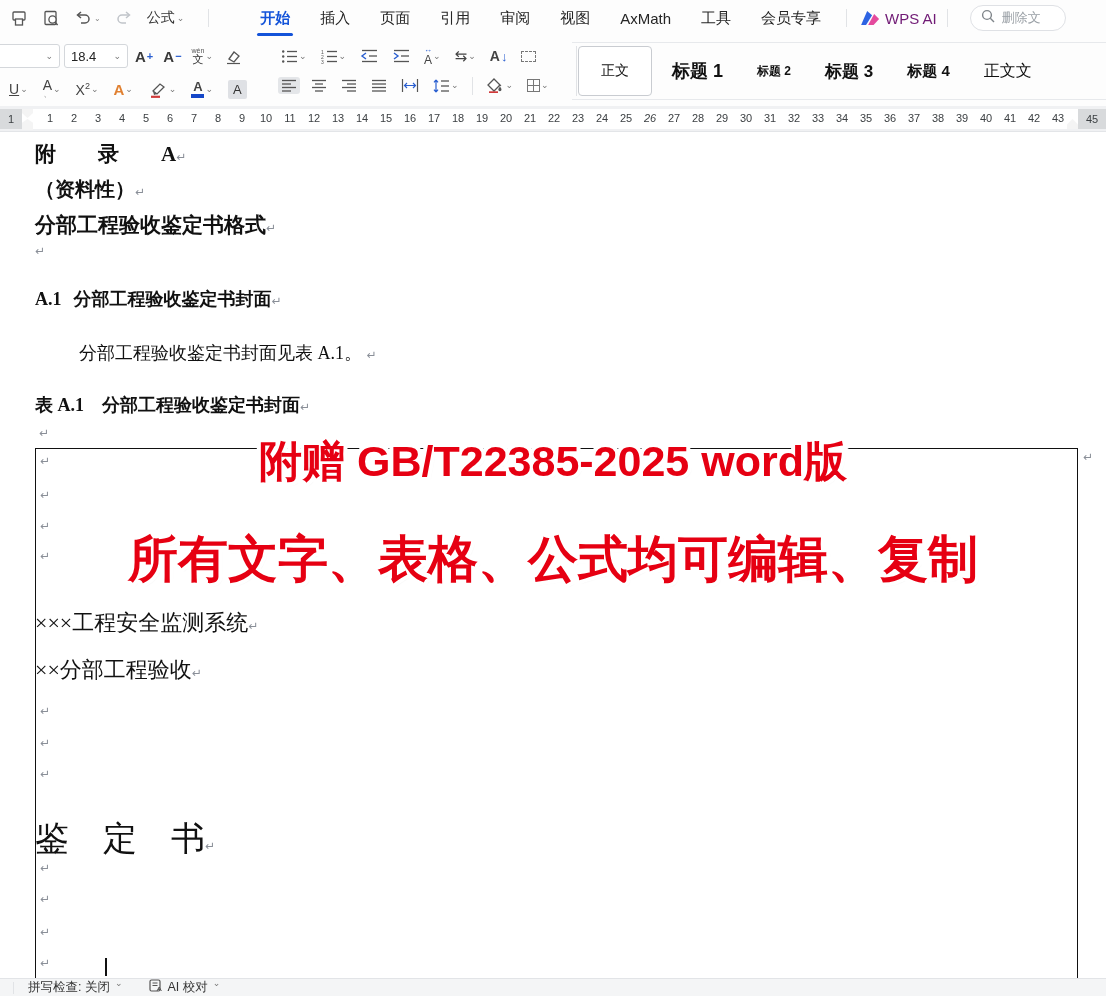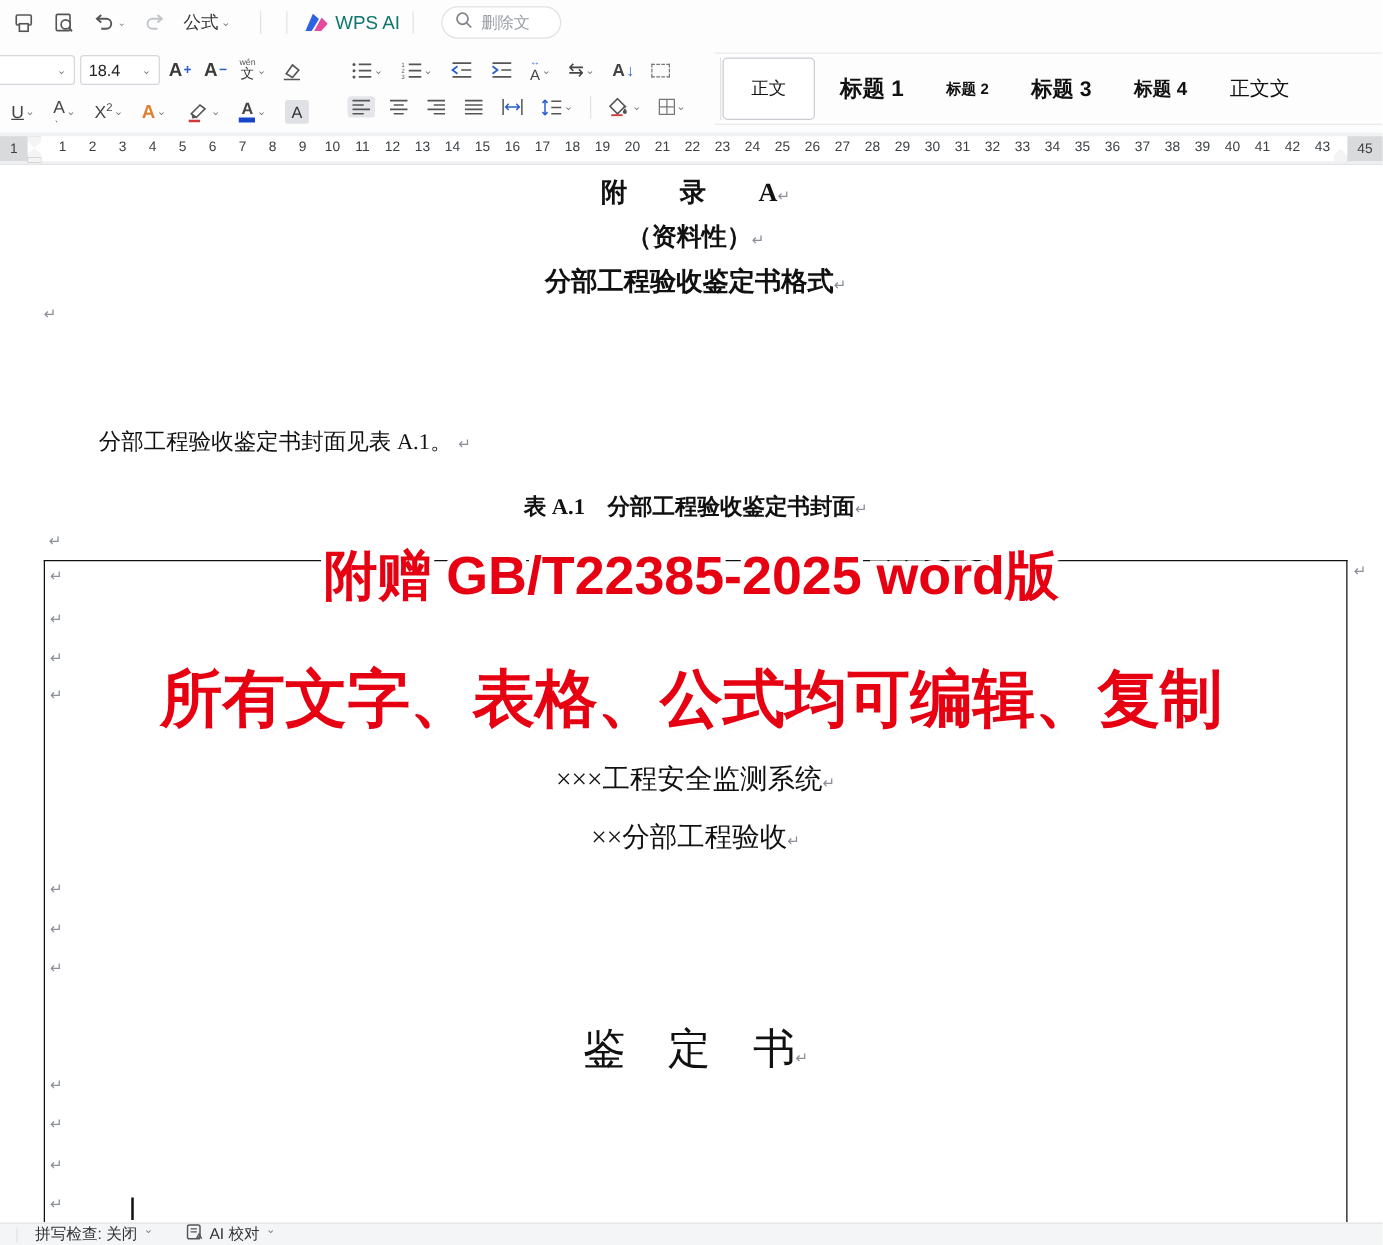--- a/index.html
+++ b/index.html
@@ -18,21 +18,21 @@
   .qa-label { font-size:14px; color:#333; }
   .vdiv { width:1px; height:18px; background:#e1e3e6; margin:0 10px; }
   #tabs { display:flex; align-items:center; gap:0; margin-left:26px; }
   .tab { position:relative; font-size:15px; color:#262626; padding:7px 15px; cursor:pointer; white-space:nowrap; }
   .tab.active { color:var(--accent); font-weight:700; }
   .tab.active::after { content:""; position:absolute; left:12px; right:12px; bottom:-1px; height:3px; background:var(--accent); border-radius:2px; }
   #wpsai { display:flex; align-items:center; gap:6px; margin-left:4px; cursor:pointer; }
   #wpsai .logo { position:relative; width:18px; height:14px; }
   #wpsai .logo .l1 { position:absolute; left:0; top:0; width:11px; height:14px; background:#2d63e2; clip-path:polygon(0 100%,55% 0,100% 30%,45% 100%); }
   #wpsai .logo .l2 { position:absolute; left:7px; top:3px; width:11px; height:11px; background:#e44a9d; clip-path:polygon(0 100%,55% 0,100% 45%,50% 100%); }
-  #wpsai .label { font-size:15px; color:#0f766e; }
+  #wpsai .label { font-size:15px; color:#701a75; }
   #searchbox { display:flex; align-items:center; gap:7px; margin-left:12px; width:96px; height:26px;
                border:1px solid #dfe1e5; border-radius:13px; background:#fff; padding:0 10px; color:#9aa0a6; }
   #searchbox .ph { font-size:13px; color:#9aa0a6; white-space:nowrap; overflow:hidden; }
 
   
   #toolbar { position:absolute; left:0; top:36px; width:1106px; height:70px; background:#fdfdfd; overflow:hidden; }
   .trow { position:absolute; display:flex; align-items:center; }
   .tbtn { display:flex; align-items:center; justify-content:center; gap:1px; color:var(--ink);
           font-size:14px; padding:2px 3px; border-radius:3px; cursor:pointer; }
   .tbtn svg { display:block; }
@@ -78,21 +78,21 @@
   .marker { position:absolute; background:#f4f4f4; filter:drop-shadow(0 0 0.6px #777); }
   .m-fli { left:22px; top:3px; width:11px; height:9px; clip-path:polygon(0 0,100% 0,100% 45%,50% 100%,0 45%); }
   .m-hang { left:22px; top:13px; width:11px; height:7px; clip-path:polygon(50% 0,100% 55%,100% 100%,0 100%,0 55%); }
   .m-box { left:22px; top:20px; width:11px; height:4px; clip-path:none; }
   .m-right { left:1067px; top:13px; width:11px; height:10px; clip-path:polygon(50% 0,100% 55%,100% 100%,0 100%,0 55%); }
 
   
   #doc { position:absolute; left:0; top:132px; width:1106px; height:846px; background:#fff; overflow:hidden;
          font-family:"Liberation Serif", serif; color:#111; }
   .line { position:absolute; left:35px; width:1043px; white-space:nowrap; }
-  .ctr { text-align:center; }
+  .ctr { }
   .pilcrow { font-family:"DejaVu Sans", sans-serif; font-size:12px; color:#8a8f98; font-weight:400; }
   .pp { position:absolute; }
   .h-app { font-size:21px; font-weight:700; }
   .h-sec { font-size:18px; font-weight:700; font-family:"Liberation Serif", serif; }
   .body-t { font-size:18px; }
   .cover-t { font-size:22px; }
   #tablebox { position:absolute; left:35px; top:316px; width:1043px; height:530px;
               border:1.5px solid #111; border-bottom:none; }
   .redline { position:absolute; left:0px; width:1106px; text-align:center; z-index:5;
              font-weight:800; font-family:"Liberation Sans", sans-serif; line-height:1.1; }
@@ -149,20 +149,31 @@
           </svg>
         </span>
     </span>
     <span class="qa-btn">
       <span class="qa-label">公式</span>
       <span class="caret">⌄</span>
     </span>
     <span class="vdiv"></span>
   </div>
 
+  <div id="tabs">
+      <div class="tab active">开始</div>
+      <div class="tab">插入</div>
+      <div class="tab">页面</div>
+      <div class="tab">引用</div>
+      <div class="tab">审阅</div>
+      <div class="tab">视图</div>
+      <div class="tab">AxMath</div>
+      <div class="tab">工具</div>
+      <div class="tab">会员专享</div>
+    </div>
 
   <span class="vdiv"></span>
   <div id="wpsai">
     <span class="logo">
         <span class="l1"></span>
         <span class="l2"></span>
       </span>
     <span class="label">WPS AI</span>
   </div>
   <span class="vdiv"></span>
@@ -436,21 +447,21 @@
       <span class="rnum" style="left: 410px;">16</span>
       <span class="rnum" style="left: 434px;">17</span>
       <span class="rnum" style="left: 458px;">18</span>
       <span class="rnum" style="left: 482px;">19</span>
       <span class="rnum" style="left: 506px;">20</span>
       <span class="rnum" style="left: 530px;">21</span>
       <span class="rnum" style="left: 554px;">22</span>
       <span class="rnum" style="left: 578px;">23</span>
       <span class="rnum" style="left: 602px;">24</span>
       <span class="rnum" style="left: 626px;">25</span>
-      <span class="rnum" style="left: 650px;">26</span>
+      <span class="rnum" style="left: 650px; font-style: italic;">26</span>
       <span class="rnum" style="left: 674px;">27</span>
       <span class="rnum" style="left: 698px;">28</span>
       <span class="rnum" style="left: 722px;">29</span>
       <span class="rnum" style="left: 746px;">30</span>
       <span class="rnum" style="left: 770px;">31</span>
       <span class="rnum" style="left: 794px;">32</span>
       <span class="rnum" style="left: 818px;">33</span>
       <span class="rnum" style="left: 842px;">34</span>
       <span class="rnum" style="left: 866px;">35</span>
       <span class="rnum" style="left: 890px;">36</span>
@@ -468,20 +479,22 @@
   <div class="marker m-right"></div>
 </div>
 
 <div id="doc">
   <div class="line ctr h-app" style="top:8px;"><span>附　　录　　A</span><span class="pilcrow">↵</span></div>
   <div class="line ctr" style="top:44px; font-size:20px; font-weight:700;"><span>（资料性）</span><span class="pilcrow">↵</span></div>
   <div class="line ctr h-app" style="top:79px;"><span>分部工程验收鉴定书格式</span><span class="pilcrow">↵</span></div>
 
   <div class="pp pilcrow" style="left:35px; top:112px;"><span>↵</span></div>
 
+  <div class="line h-sec" style="top:155px;">
+    <span>A.1</span><span style="display:inline-block; width:12px;"></span><span>分部工程验收鉴定书封面</span><span class="pilcrow">↵</span></div>
 
   <div class="line body-t" style="top:209px; left:79px;"><span>分部工程验收鉴定书封面见表 A.1。</span> <span class="pilcrow">↵</span></div>
 
   <div class="line ctr h-sec" style="top:261px;"><span>表 A.1　分部工程验收鉴定书封面</span><span class="pilcrow">↵</span></div>
 
   <div class="pp pilcrow" style="left:39px; top:294px;"><span>↵</span></div>
 
   <div id="tablebox"></div>
   <div class="pp pilcrow" style="left:1083px; top:318px;"><span>↵</span></div>
   <div id="left-pilcrows">

